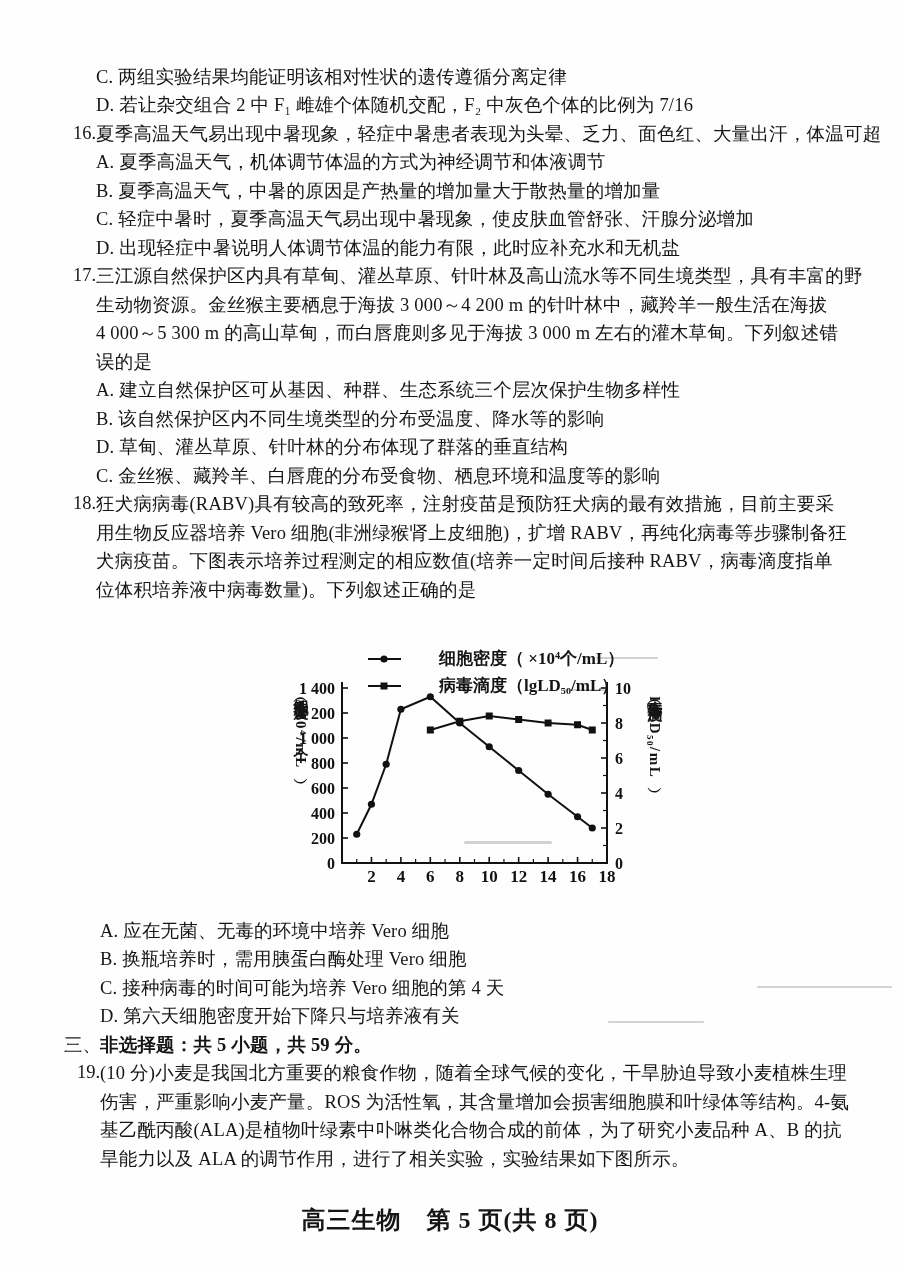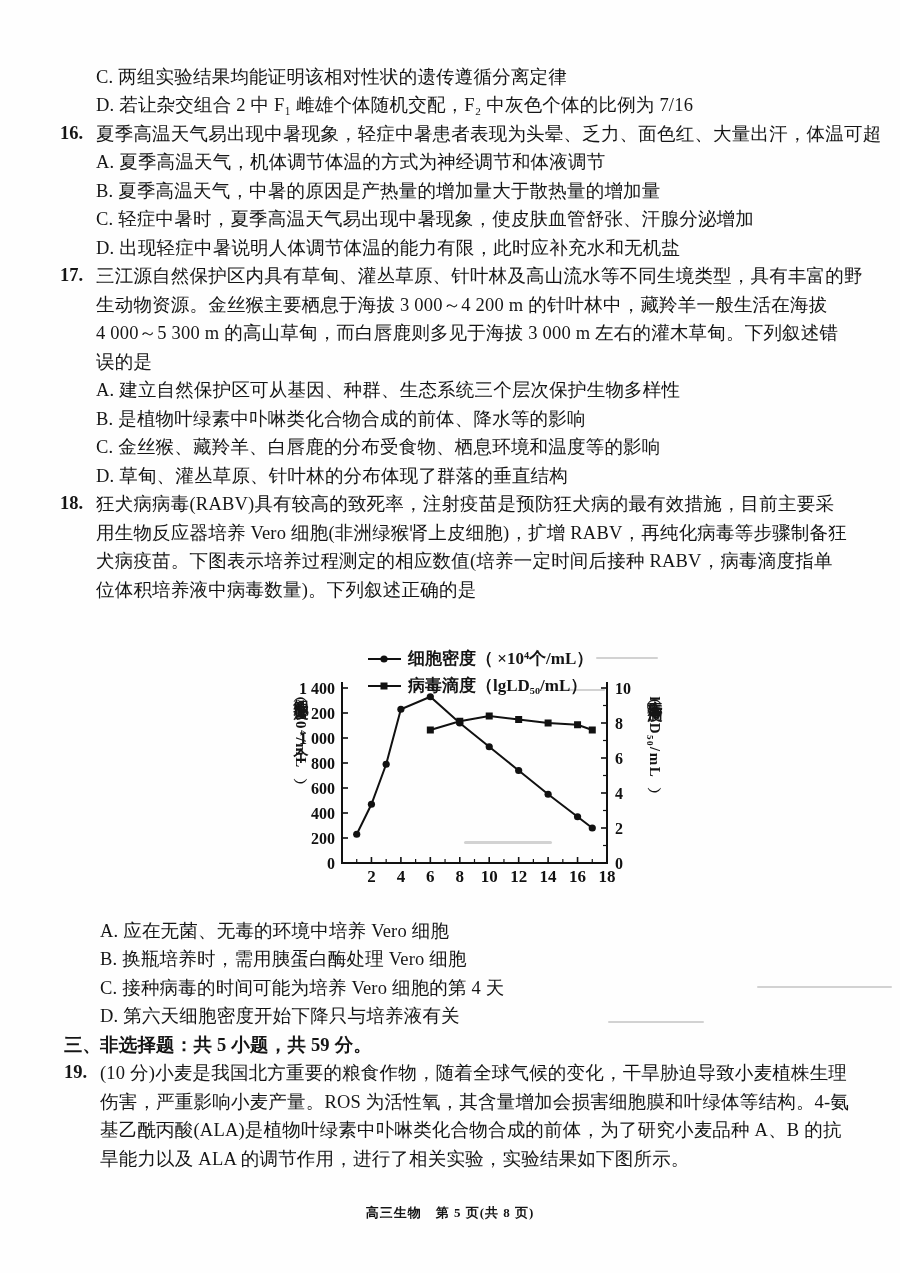--- a/index.html
+++ b/index.html
@@ -7,30 +7,30 @@
     position:relative;
     width:900px;height:1273px;
     background:#fefefe;
     color:#151515;
     font-family:"Liberation Serif","DejaVu Serif",serif;
     overflow:hidden;
   }
   .blockA{position:absolute;left:60px;top:62px;width:816px;}
   .blockB{position:absolute;left:64px;top:916px;width:816px;}
   .line{display:flex;align-items:center;height:28.5px;font-size:18.5px;white-space:nowrap;}
-  .line .num{flex:0 0 36px;min-width:36px;font-weight:bold;}
+  .line .num{flex:0 0 36px;min-width:36px;font-weight:normal;text-align:right;}
   .line .txt{letter-spacing:0.2px;}
   .line.sec .txt{font-weight:bold;}
   .footer{position:absolute;left:0;top:1204px;width:900px;text-align:center;
-          font-size:13px;font-weight:bold;letter-spacing:1px;}
+          font-size:24px;font-weight:bold;letter-spacing:1px;}
 
   
   .chart{position:absolute;left:283px;top:645px;width:405px;height:262px;}
   .legend{position:absolute;left:84px;top:0;z-index:2;}
-  .legrow{display:flex;align-items:center;height:27px;font-size:17px;font-weight:600;white-space:nowrap;}
+  .legrow{display:flex;align-items:center;height:27px;font-size:17px;font-weight:600;white-space:nowrap;gap:31px;}
   .legrow svg{margin-right:5px;flex:0 0 auto;}
   #plot{position:absolute;left:0;top:0;}
   #plot text{fill:#111;font-family:"Liberation Serif","DejaVu Serif",serif;font-weight:bold;}
   #plot text.tick{font-size:16px;}
   #plot text.xtick{font-size:17px;}
   .ylab{position:absolute;writing-mode:vertical-rl;text-orientation:mixed;
         font-size:15px;font-weight:600;letter-spacing:1.5px;line-height:20px;}
   .ylab.left{left:8px;top:42px;}
   .ylab.right{left:362px;top:44px;}
   .xlab{position:absolute;left:59px;top:235px;width:265px;text-align:center;
@@ -86,29 +86,29 @@
   <div class="line">
       <span class="num"></span>
       <span class="txt">误的是</span>
     </div>
   <div class="line">
       <span class="num"></span>
       <span class="txt">A. 建立自然保护区可从基因、种群、生态系统三个层次保护生物多样性</span>
     </div>
   <div class="line">
       <span class="num"></span>
-      <span class="txt">B. 是植物叶绿素中卟啉类化合物合成的前体、降水等的影响</span>
+      <span class="txt">B. 该自然保护区内不同生境类型的分布受温度、降水等的影响</span>
+    </div>
+  <div class="line">
+      <span class="num"></span>
+      <span class="txt">D. 草甸、灌丛草原、针叶林的分布体现了群落的垂直结构</span>
     </div>
   <div class="line">
       <span class="num"></span>
       <span class="txt">C. 金丝猴、藏羚羊、白唇鹿的分布受食物、栖息环境和温度等的影响</span>
-    </div>
-  <div class="line">
-      <span class="num"></span>
-      <span class="txt">D. 草甸、灌丛草原、针叶林的分布体现了群落的垂直结构</span>
     </div>
   <div class="line">
       <span class="num">18.</span>
       <span class="txt">狂犬病病毒(RABV)具有较高的致死率，注射疫苗是预防狂犬病的最有效措施，目前主要采</span>
     </div>
   <div class="line">
       <span class="num"></span>
       <span class="txt">用生物反应器培养 Vero 细胞(非洲绿猴肾上皮细胞)，扩增 RABV，再纯化病毒等步骤制备狂</span>
     </div>
   <div class="line">

